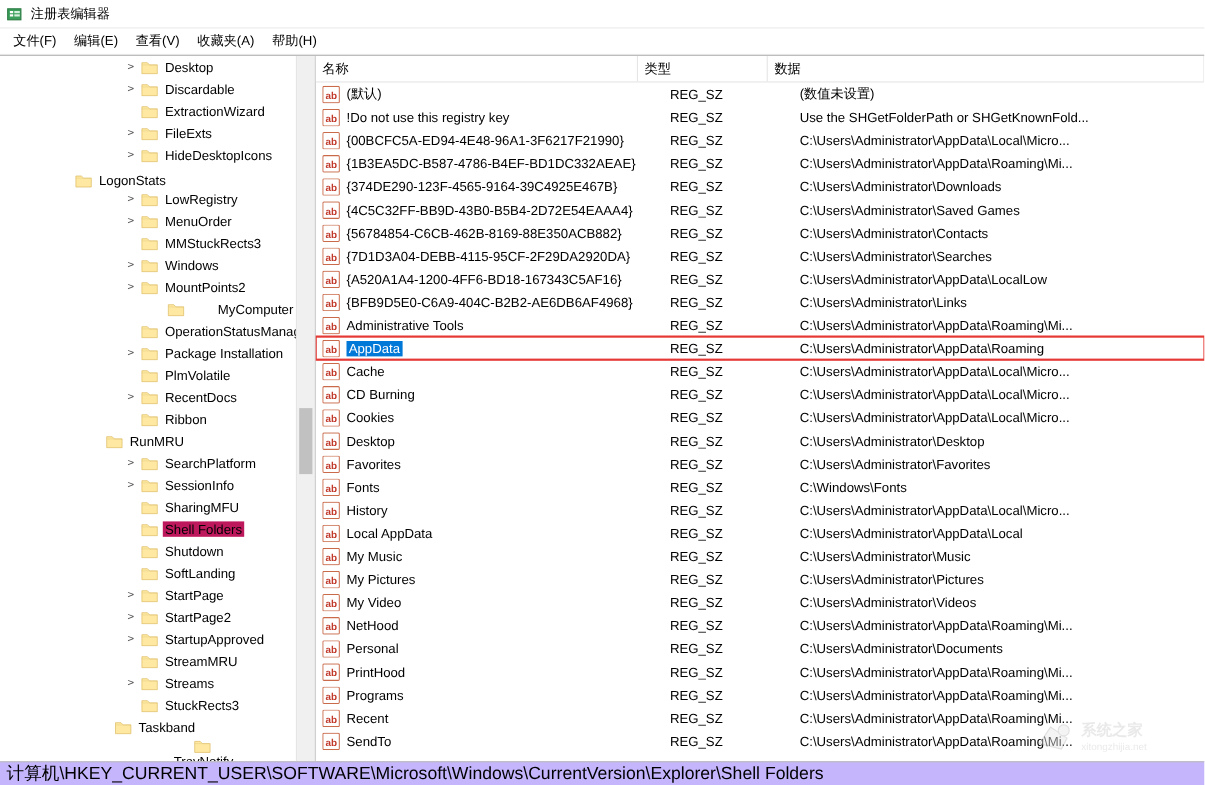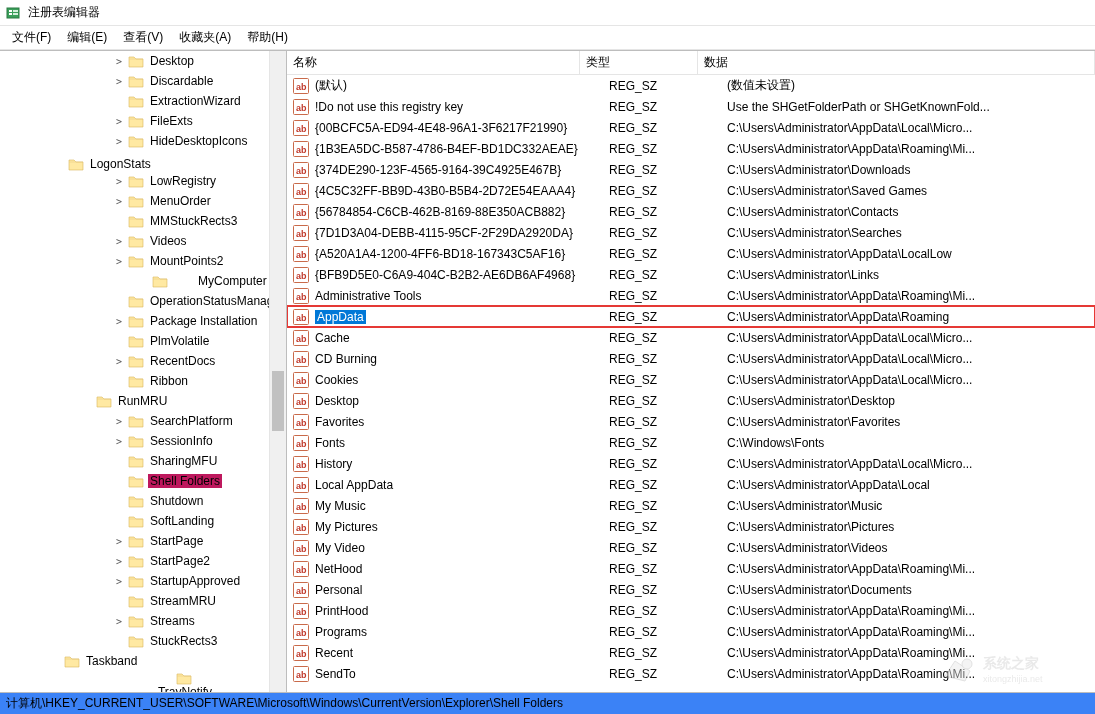--- a/index.html
+++ b/index.html
@@ -27,21 +27,21 @@
 .col-data { flex: 1; }
 .list-body { flex: 1; overflow: hidden; position: relative; }
 .list-row { display: flex; align-items: center; height: 21px; cursor: default; white-space: nowrap; position: relative; }
 .list-row.highlighted { outline: 2px solid #e53935; outline-offset: -1px; z-index: 2; }
 .list-row.highlighted .cell.name .text { background: #0078d7; color: #fff; padding: 0 2px; }
 .cell { padding: 0 6px; overflow: hidden; text-overflow: ellipsis; }
 .cell.name { width: 316px; display: flex; align-items: center; }
 .cell.type { width: 118px; }
 .cell.data { flex: 1; text-overflow: ellipsis; overflow: hidden; }
 .value-icon { width: 16px; height: 16px; margin-right: 6px; flex-shrink: 0; }
-.statusbar { height: 22px; border-top: 1px solid #bdbdbd; display: flex; align-items: center; padding: 0 6px; background: #3b82f6; font-size: 12px; }
+.statusbar { height: 22px; border-top: 1px solid #bdbdbd; display: flex; align-items: center; padding: 0 6px; background: #c4b5fd; font-size: 16px; }
 svg { display: block; }
 .watermark { position: absolute; right: 10px; bottom: 28px; opacity: 0.45; pointer-events: none; }
 .watermark svg { filter: none; }
 </style>
 </head>
 <body>
 
 <svg width="0" height="0" style="position:absolute">
   <defs>
     <g id="folder-svg">
@@ -163,21 +163,21 @@
           </span>
           <span class="label">MMStuckRects3</span>
         </div>
         <div class="tree-item" style="padding-left: 112px;">
           <span class="expander">&gt;</span>
           <span class="folder-icon">
             <svg width="16" height="14">
               <use href="#folder-svg"></use>
             </svg>
           </span>
-          <span class="label">Videos</span>
+          <span class="label">Windows</span>
         </div>
         <div class="tree-item" style="padding-left: 112px;">
           <span class="expander">&gt;</span>
           <span class="folder-icon">
             <svg width="16" height="14">
               <use href="#folder-svg"></use>
             </svg>
           </span>
           <span class="label">MountPoints2</span>
         </div>
@@ -345,21 +345,21 @@
         </div>
         <div class="tree-item" style="padding-left: 112px;">
           <span class="expander"></span>
           <span class="folder-icon">
             <svg width="16" height="14">
               <use href="#folder-svg"></use>
             </svg>
           </span>
           <span class="label">StuckRects3</span>
         </div>
-        <div class="tree-item" style="padding-left: 48px;">
+        <div class="tree-item" style="padding-left: 88px;">
           <span class="expander"></span>
           <span class="folder-icon">
             <svg width="16" height="14">
               <use href="#folder-svg"></use>
             </svg>
           </span>
           <span class="label">Taskband</span>
         </div>
         <div class="tree-item" style="padding-left: 84px; flex-direction: column;">
           <span class="expander"></span>

